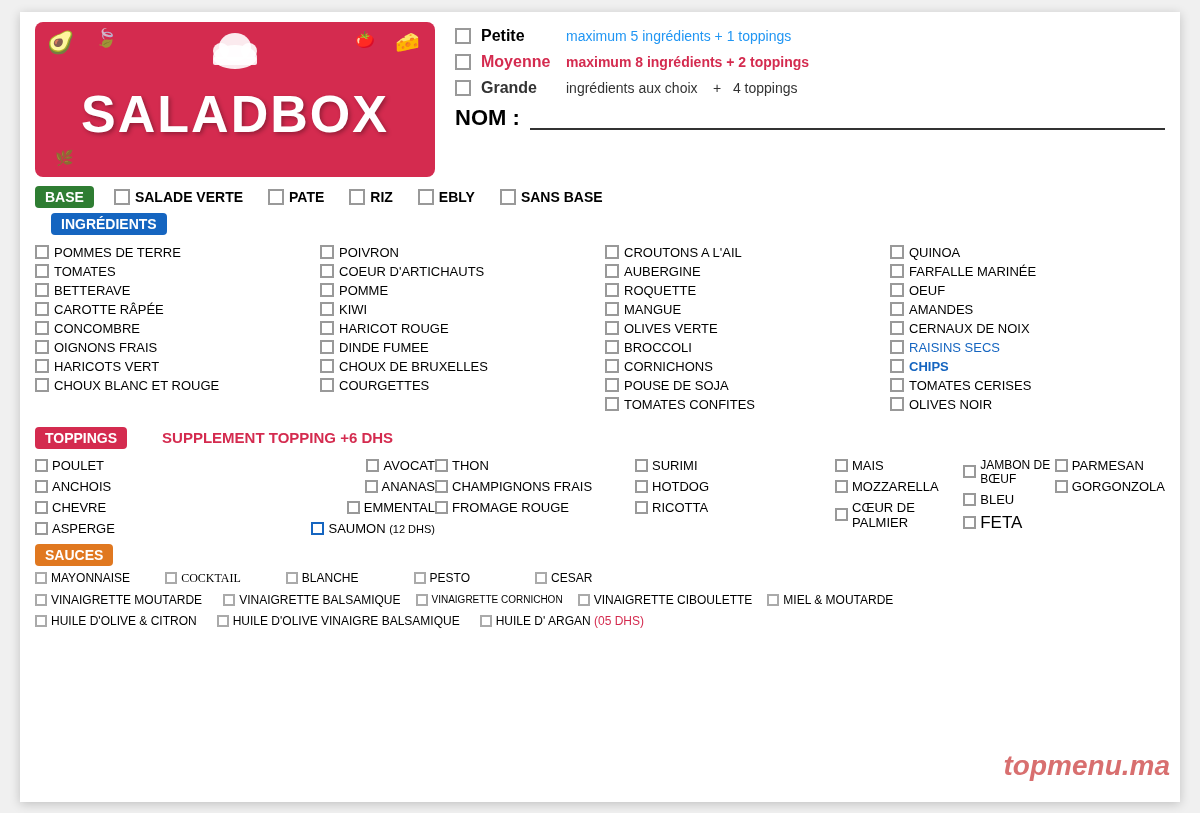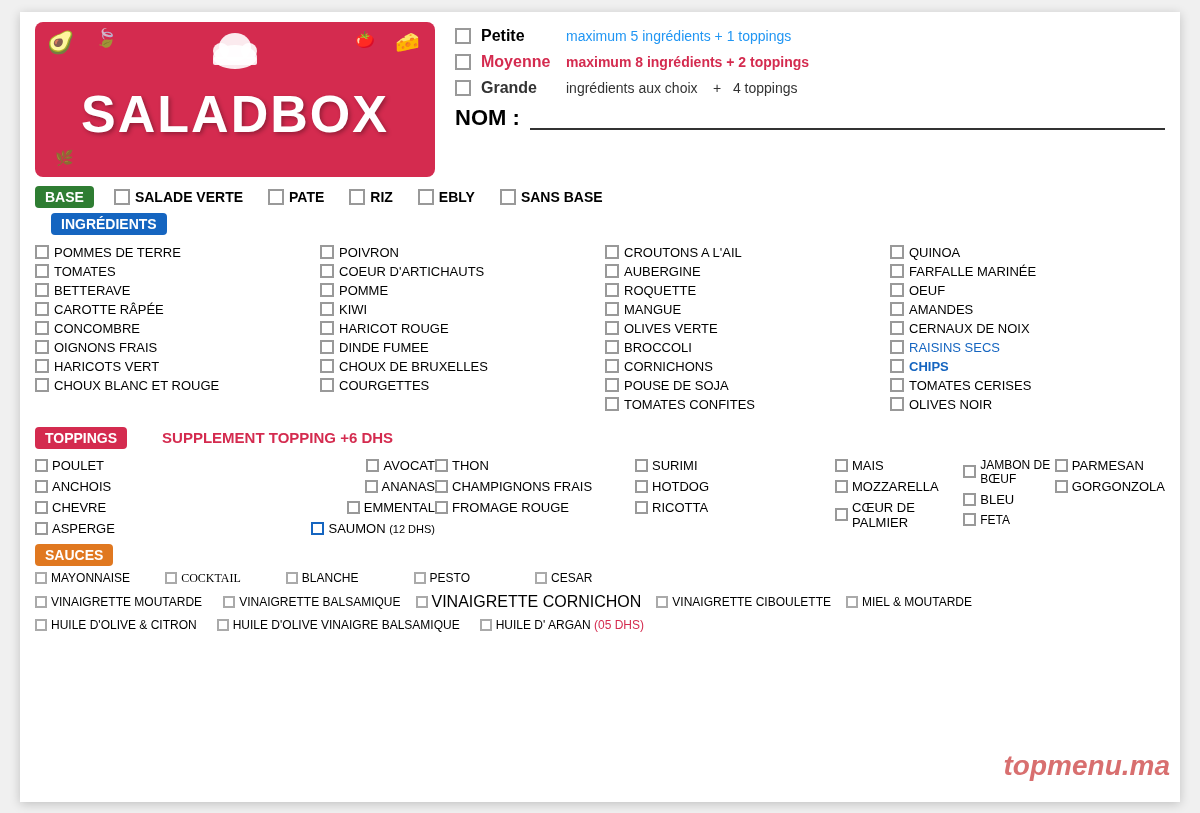--- a/index.html
+++ b/index.html
@@ -515,21 +515,21 @@
         <div class="topping-item">
             <span class="checkbox-sq" style="width:13px;height:13px;"></span>
             <span style="font-size:12px;"> JAMBON DE BŒUF</span>
           </div>
         <div class="topping-item">
             <span class="checkbox-sq" style="width:13px;height:13px;"></span>
             <span style="font-size:13px;"> BLEU</span>
           </div>
         <div class="topping-item">
             <span class="checkbox-sq" style="width:13px;height:13px;"></span>
-            <span style="font-size:12px;"> FETA</span>
+            <span style="font-size:17px;"> FETA</span>
           </div>
       </div>
       <div style="display:flex;flex-wrap:wrap;gap:2px 0;flex-direction:column;max-height:100px;">
         <div class="topping-item">
             <span class="checkbox-sq" style="width:13px;height:13px;"></span>
             <span style="font-size:13px;"> PARMESAN</span>
           </div>
         <div class="topping-item">
             <span class="checkbox-sq" style="width:13px;height:13px;"></span>
             <span style="font-size:13px;"> GORGONZOLA</span>
@@ -571,21 +571,21 @@
       <div class="sauce-item">
           <span class="checkbox-sq" style="width:12px;height:12px;border-color:#aaa;"></span>
           <span style="font-size:12px;"> VINAIGRETTE MOUTARDE</span>
         </div>
       <div class="sauce-item" style="margin-left:16px;">
           <span class="checkbox-sq" style="width:12px;height:12px;border-color:#aaa;"></span>
           <span style="font-size:12px;"> VINAIGRETTE BALSAMIQUE</span>
         </div>
       <div class="sauce-item" style="margin-left:10px;">
           <span class="checkbox-sq" style="width:12px;height:12px;border-color:#aaa;"></span>
-          <span style="font-size:16px;"> VINAIGRETTE CORNICHON</span>
+          <span style="font-size:10px;"> VINAIGRETTE CORNICHON</span>
         </div>
       <div class="sauce-item" style="margin-left:10px;">
           <span class="checkbox-sq" style="width:12px;height:12px;border-color:#aaa;"></span>
           <span style="font-size:12px;"> VINAIGRETTE CIBOULETTE</span>
         </div>
       <div class="sauce-item" style="margin-left:10px;">
           <span class="checkbox-sq" style="width:12px;height:12px;border-color:#aaa;"></span>
           <span style="font-size:12px;"> MIEL &amp; MOUTARDE</span>
         </div>
     </div>

